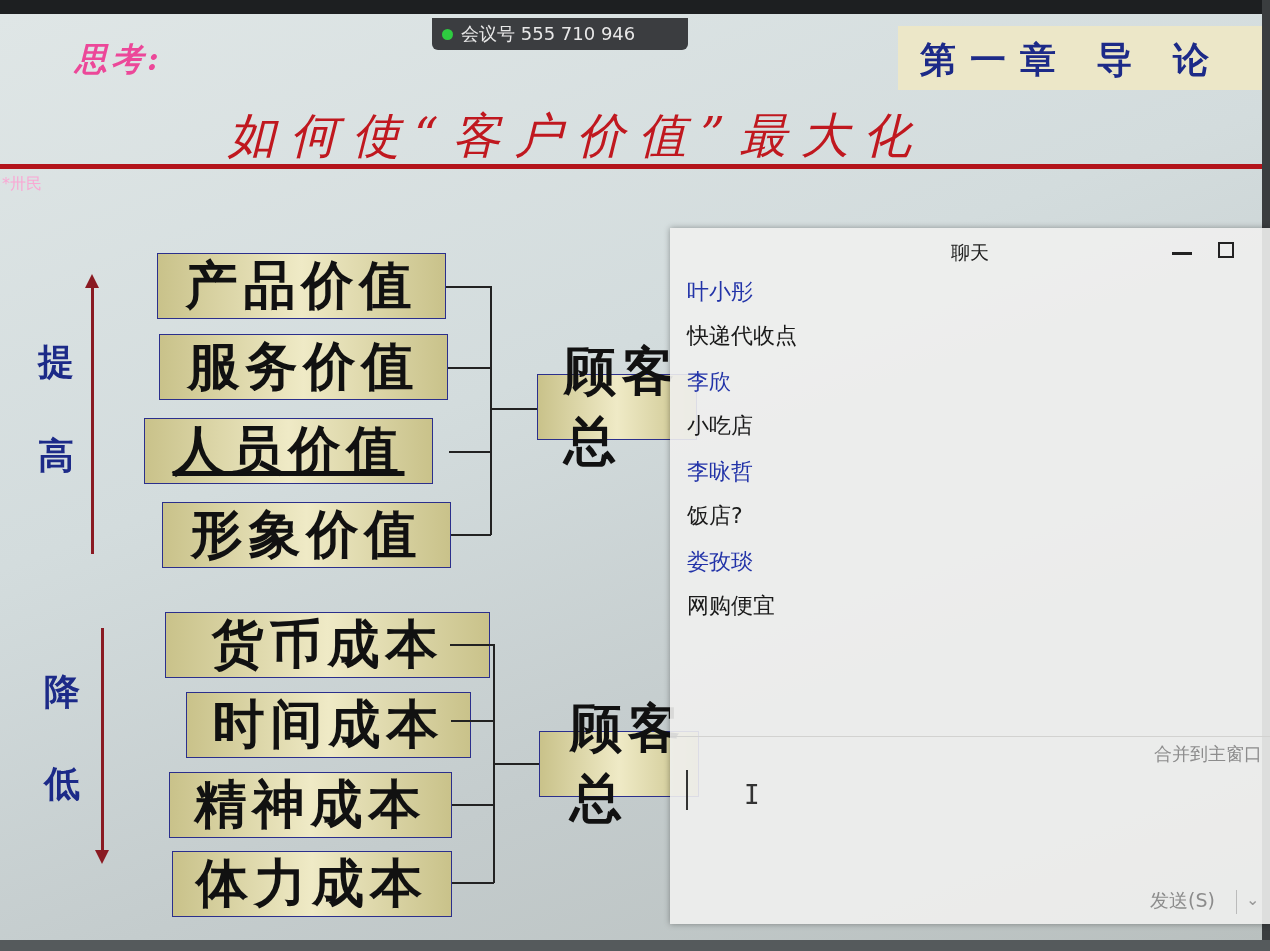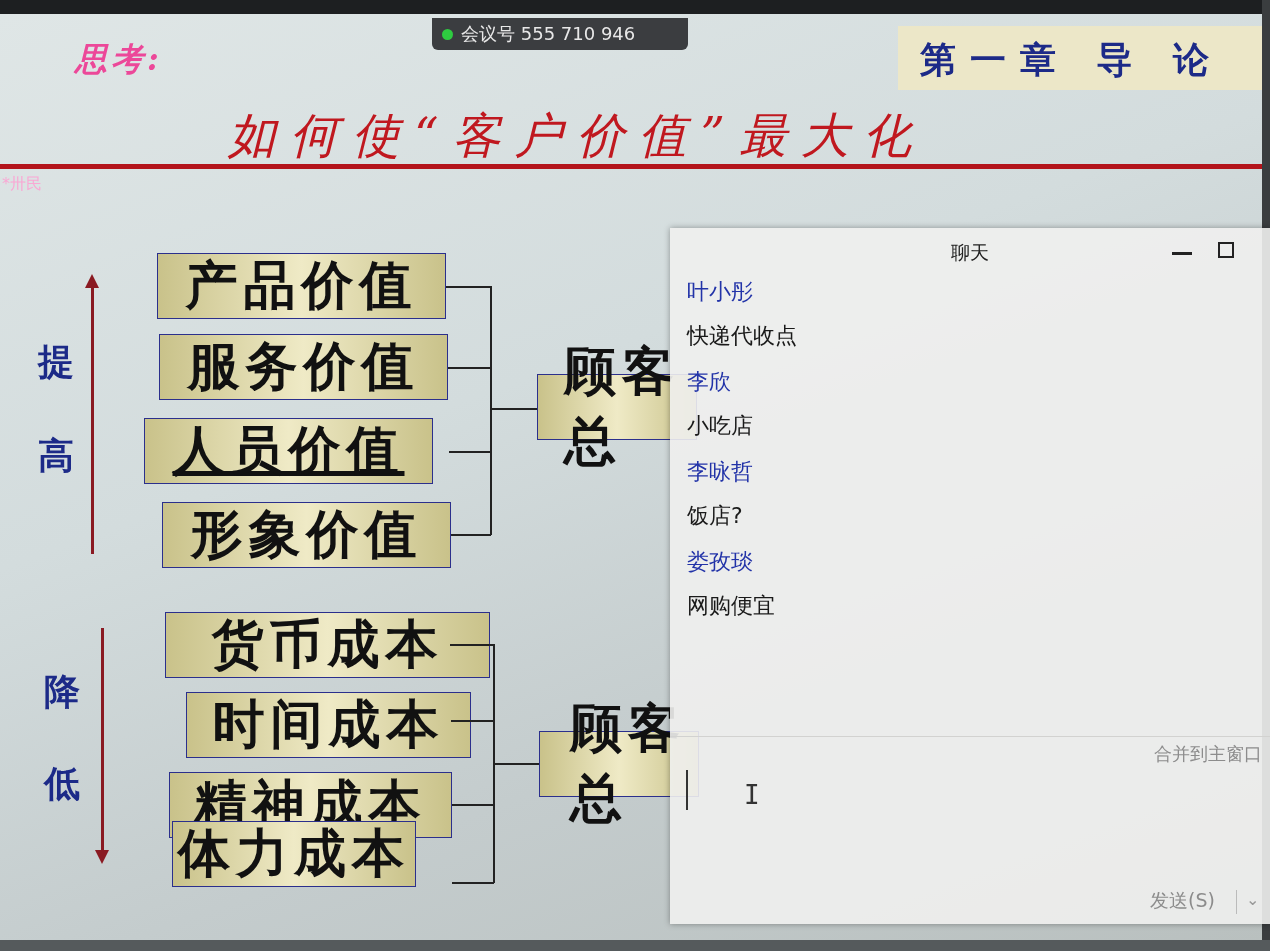--- a/index.html
+++ b/index.html
@@ -87,21 +87,21 @@
 <div class="line" style="left:490px;top:408px;width:48px;height:1.5px;"></div>
 <div class="box" style="left:537px;top:374px;width:160px;justify-content:flex-start;padding-left:26px;">顾客总</div>
 
 <div class="side-label" style="left:44px;top:668px;">降</div>
 <div class="side-label" style="left:44px;top:760px;">低</div>
 <div class="arrow down" style="left:101px;top:628px;height:224px;"></div>
 
 <div class="box" style="left:165px;top:612px;width:325px;">货币成本</div>
 <div class="box" style="left:166px;top:692px;width:285px;margin-left:20px;">时间成本</div>
 <div class="box" style="left:169px;top:772px;width:283px;">精神成本</div>
-<div class="box" style="left:172px;top:821px;width:244px;">体力成本</div>
+<div class="box" style="left:172px;top:851px;width:280px;">体力成本</div>
 
 <div class="line" style="left:450px;top:644px;width:44px;height:1.5px;"></div>
 <div class="line" style="left:451px;top:720px;width:43px;height:1.5px;"></div>
 <div class="line" style="left:452px;top:804px;width:42px;height:1.5px;"></div>
 <div class="line" style="left:452px;top:882px;width:42px;height:1.5px;"></div>
 <div class="line" style="left:493px;top:644px;width:1.5px;height:239px;"></div>
 <div class="line" style="left:493px;top:763px;width:47px;height:1.5px;"></div>
 <div class="box" style="left:539px;top:731px;width:160px;justify-content:flex-start;padding-left:30px;">顾客总</div>
 
 <div class="chat">

